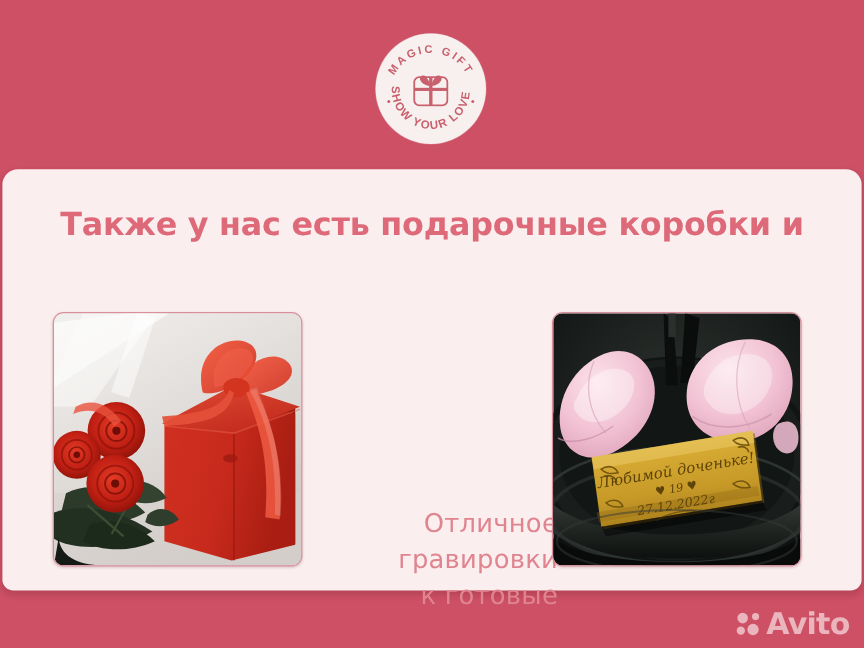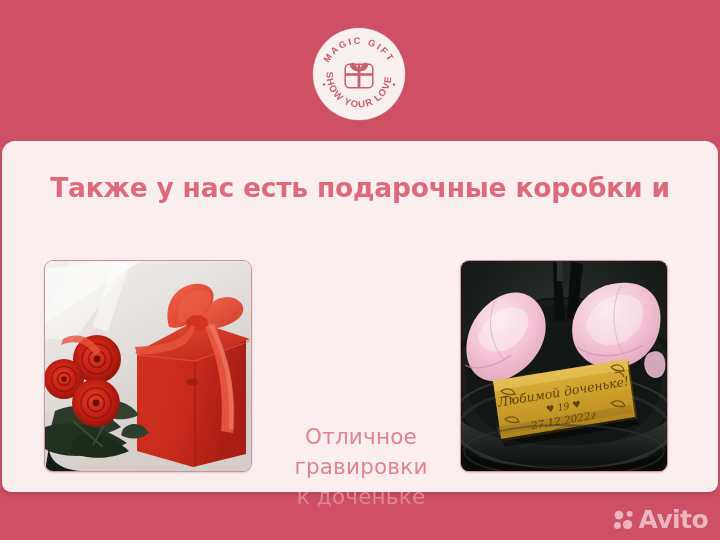--- a/index.html
+++ b/index.html
@@ -121,21 +121,21 @@
     width: 100%;
     height: 100%;
   }
 
   
   #center-caption {
     position: absolute;
     left: 255px;
     top: 162px;
     width: 208px;
-    text-align: center;
+    text-align: right;
     color: #e08590;
     font-family: "DejaVu Sans", sans-serif;
     font-size: 21.5px;
     line-height: 30px;
     letter-spacing: 0.2px;
   }
   #center-caption .line { display: block; white-space: nowrap; }
 
   
   #avito-watermark {
@@ -289,21 +289,21 @@
             <circle cx="51" cy="142" r="3.4" fill="#6e0d06"></circle>
           </g>
 
           <path d="M18,78 C32,70 46,76 56,90 L50,94 C42,82 30,78 16,84 Z" fill="#e8533c" opacity="0.8"></path>
         </svg>
       </div>
 
       <div id="center-caption">
         <span class="line">Отличное</span>
         <span class="line">гравировки</span>
-        <span class="line">к доченьке</span>
+        <span class="line">к готовые</span>
       </div>
 
       <div class="photo-frame" id="photo-right">
         <svg class="photo-inner" viewBox="0 0 206 210" preserveAspectRatio="xMidYMid slice">
           <defs>
             <radialGradient id="darkbg" cx="0.5" cy="0.35" r="0.9">
               <stop offset="0%" stop-color="#2d3330"></stop>
               <stop offset="60%" stop-color="#161a18"></stop>
               <stop offset="100%" stop-color="#080a09"></stop>
             </radialGradient>

